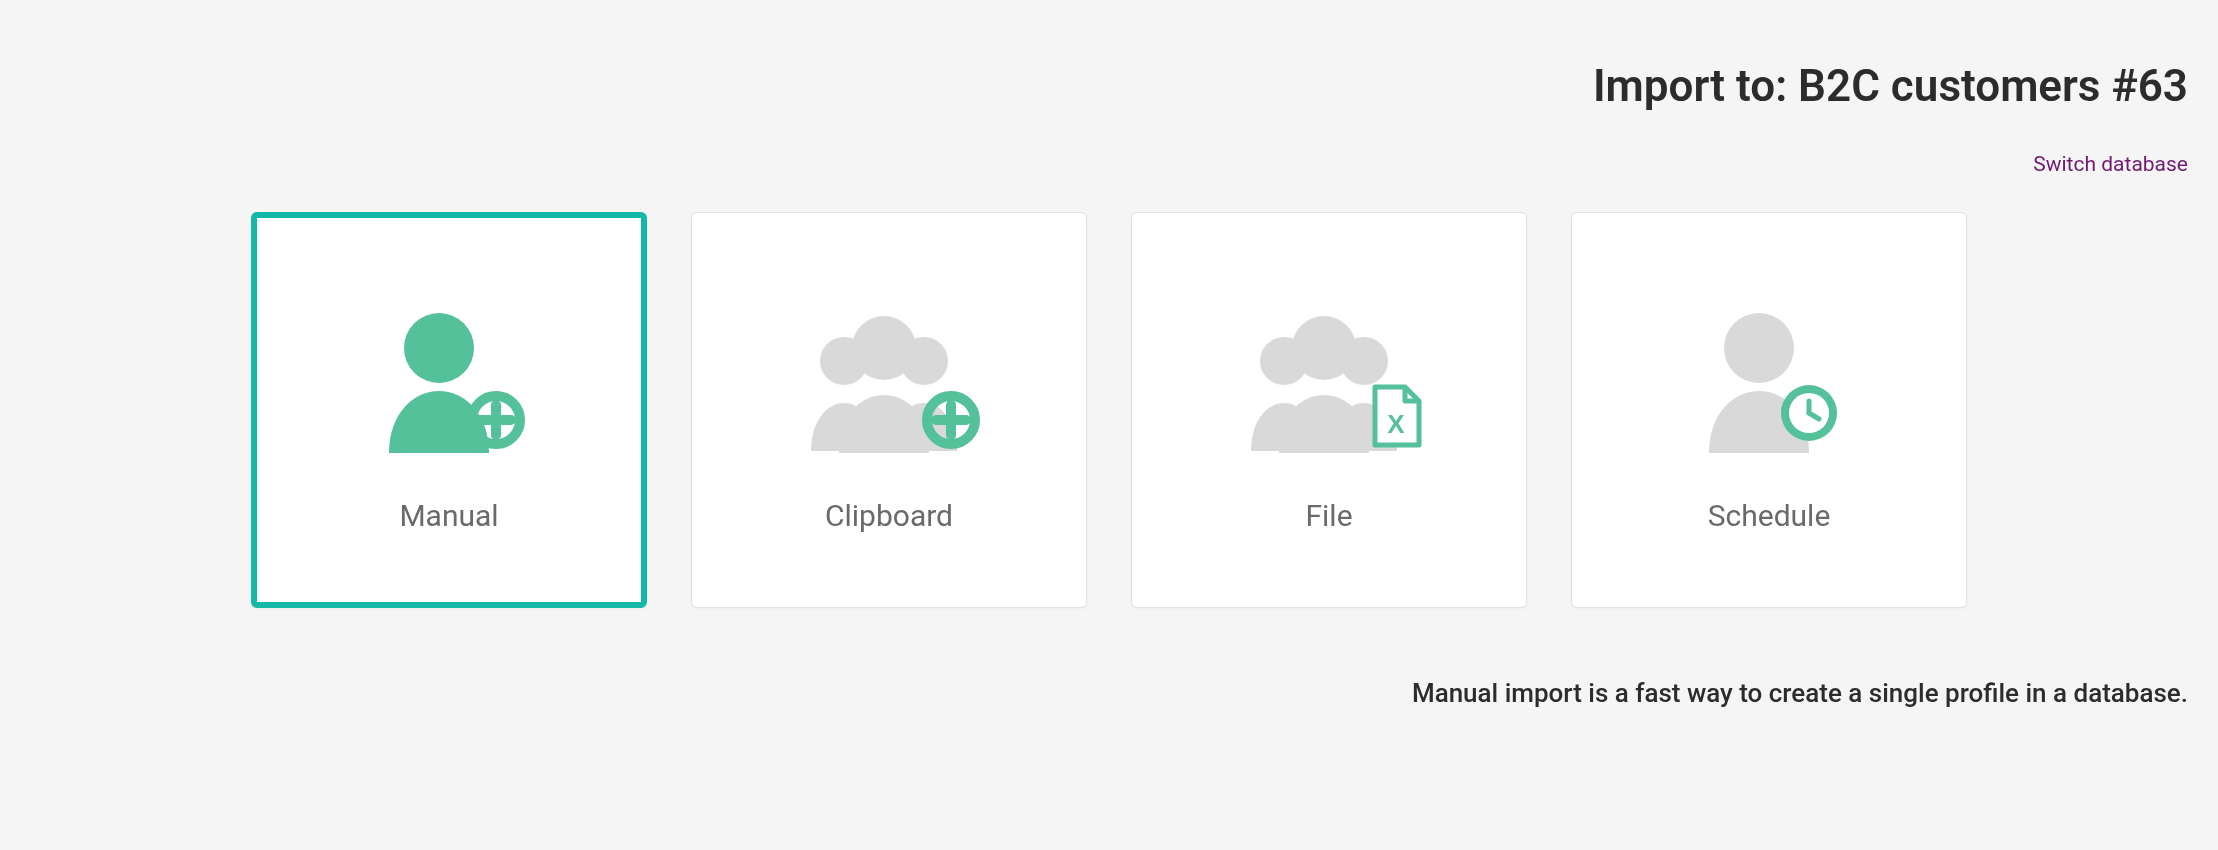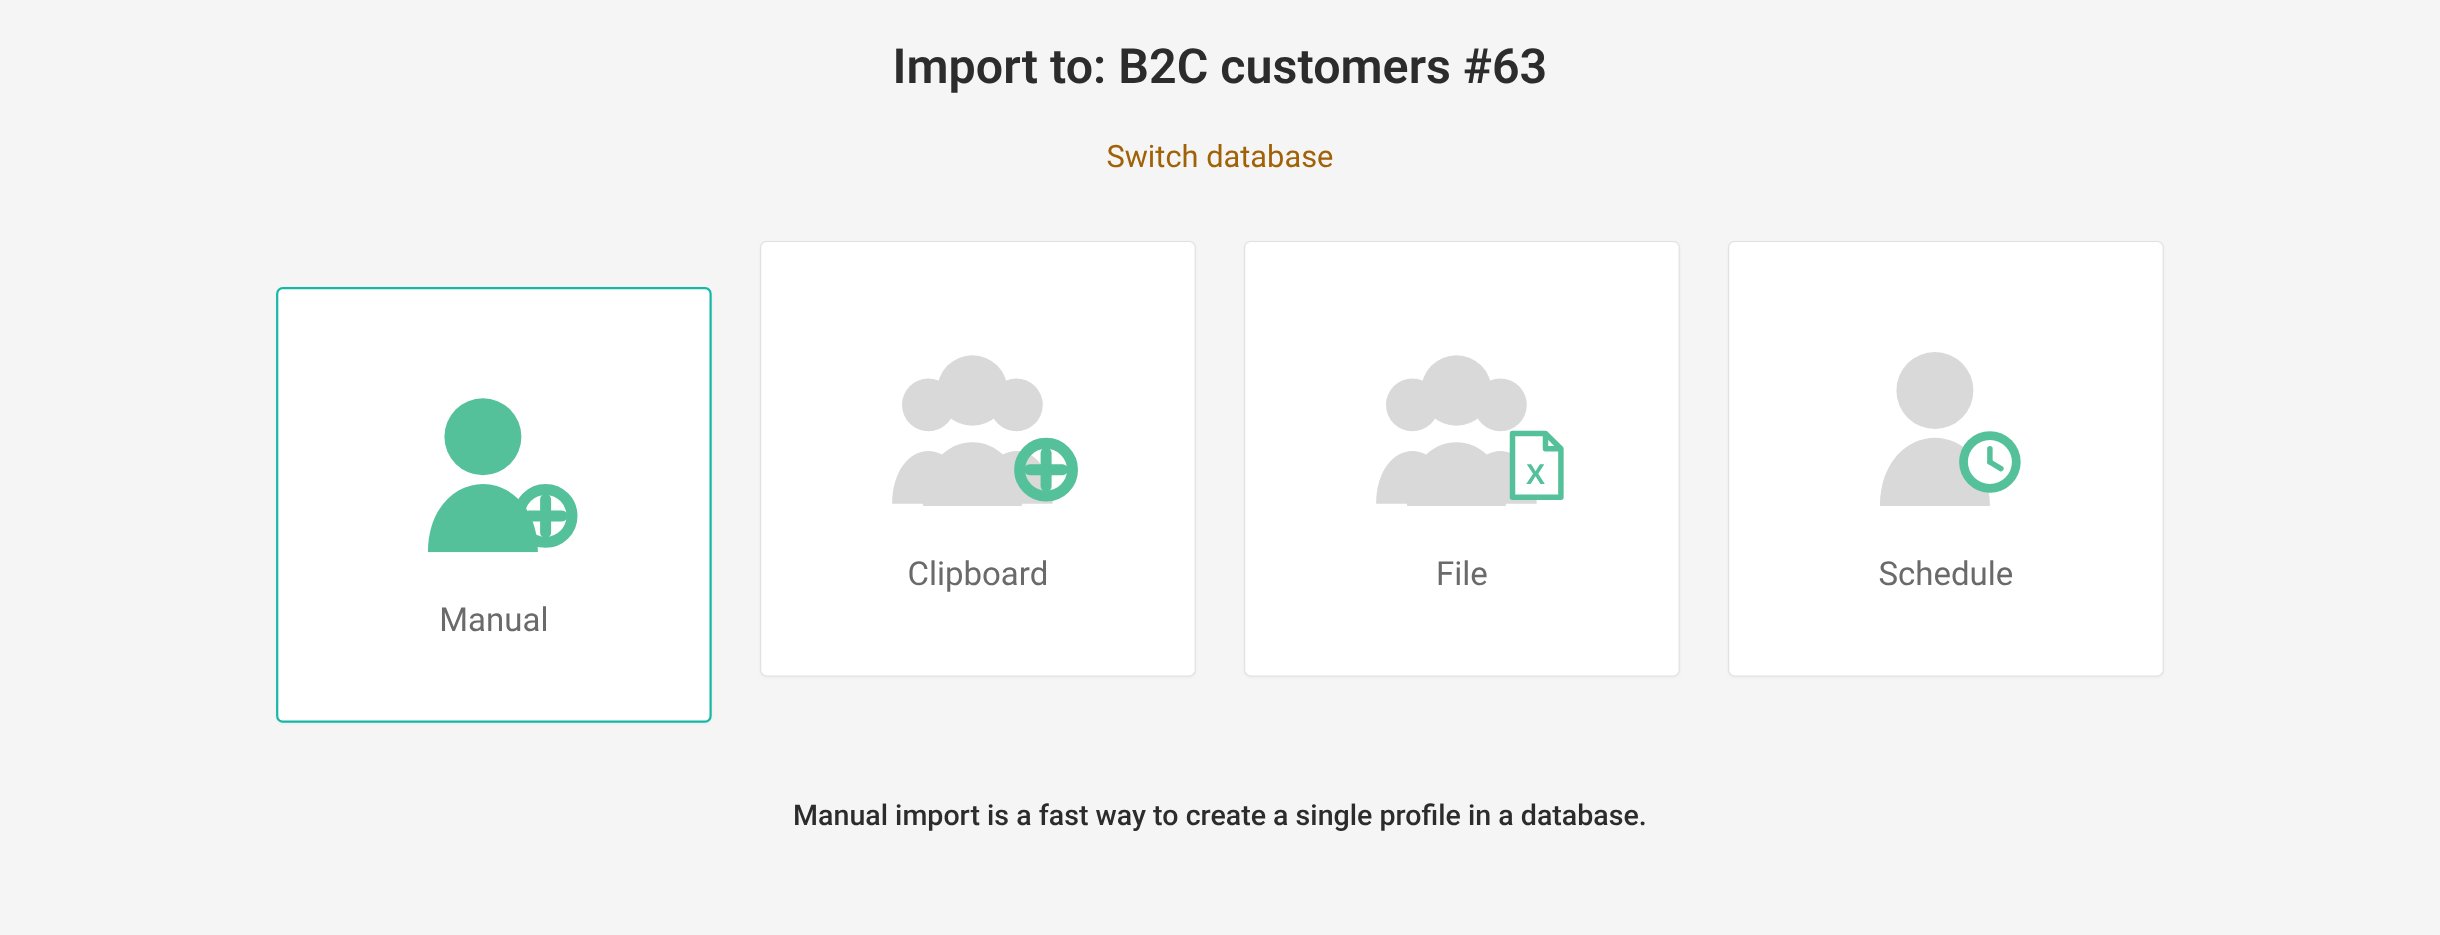--- a/index.html
+++ b/index.html
@@ -6,35 +6,35 @@
     body {
       font-family: -apple-system, BlinkMacSystemFont, "Segoe UI", Roboto, "Helvetica Neue", Arial, sans-serif;
       background: #f5f5f5;
       width: 2218px;
       height: 850px;
       overflow: hidden;
       color: #333;
     }
     .container {
       width: 100%;
-      padding: 34px 30px;
-      text-align: center;
+      padding: 60px 30px;
+      text-align: right;
     }
     .page-title {
       font-size: 44px;
       font-weight: 600;
       color: #2c2c2c;
       margin-bottom: 40px;
     }
     .switch-link {
-      font-size: 28px;
-      color: #a16207;
+      font-size: 21px;
+      color: #701a75;
       cursor: pointer;
       display: inline-block;
-      margin-bottom: 60px;
+      margin-bottom: 36px;
     }
     .tiles {
       display: flex;
       justify-content: center;
       gap: 44px;
       margin-bottom: 70px;
       padding: 0 6px;
     }
     .tile {
       width: 396px;
@@ -44,22 +44,21 @@
       border-radius: 6px;
       display: flex;
       flex-direction: column;
       align-items: center;
       justify-content: center;
       cursor: pointer;
       box-shadow: 0 1px 3px rgba(0,0,0,0.04);
       position: relative;
     }
     .tile.selected {
-      border: 2px solid #14b8a6;
-      margin-top: 42px;
+      border: 6px solid #14b8a6;
     }
     .tile-icon-area {
       height: 180px;
       display: flex;
       align-items: center;
       justify-content: center;
       margin-bottom: 30px;
     }
     .tile-label {
       font-size: 30px;

